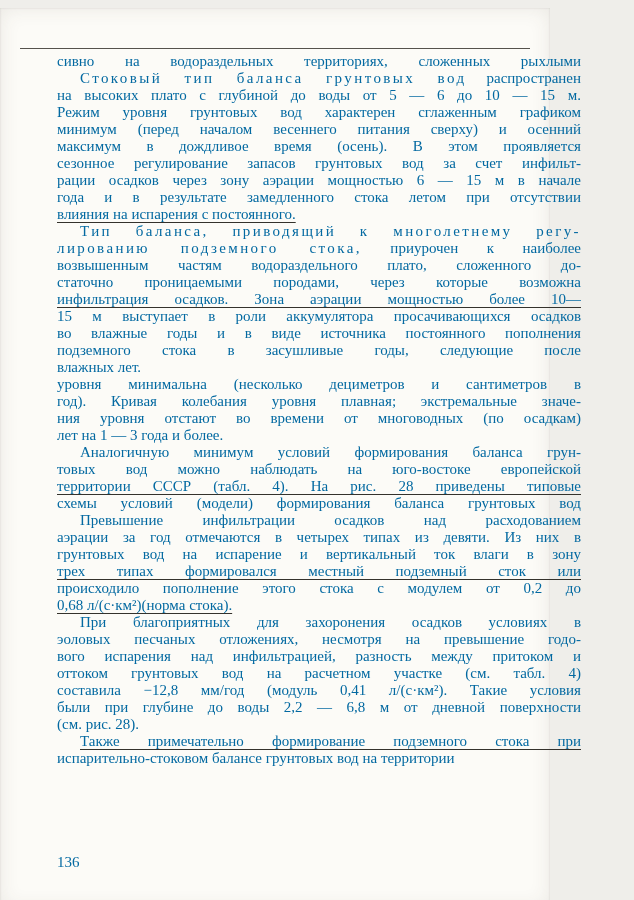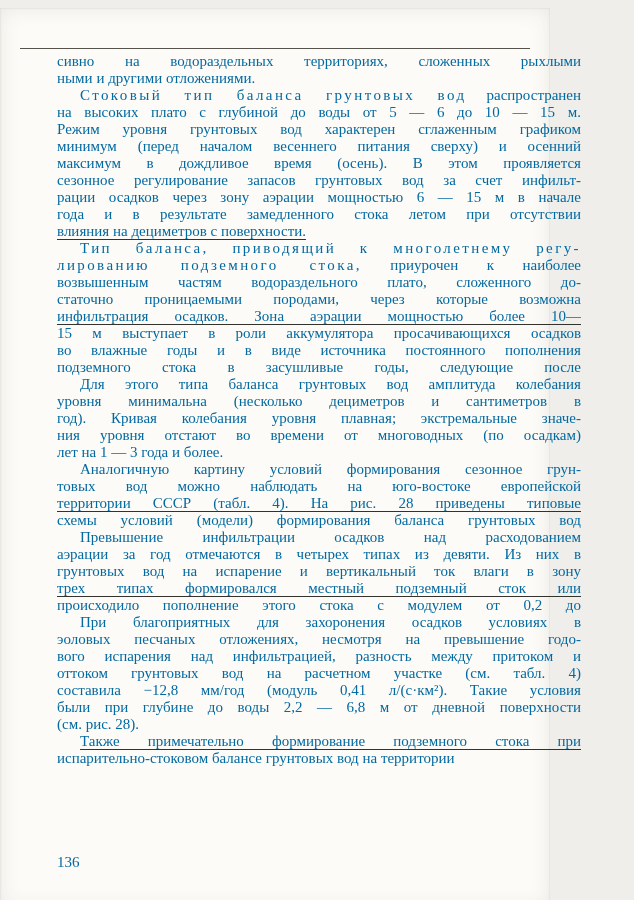--- a/index.html
+++ b/index.html
@@ -73,62 +73,62 @@
 </style>
 </head>
 <body>
 
 <div class="page">
   <div class="top-rule"></div>
 
   <div class="text-block">
     <div class="paragraph">
         <div class="line">сивно на водораздельных территориях, сложенных рыхлыми</div>
-        <div class="line last">ными и другими отложениями.</div>
       </div>
     <div class="paragraph">
         <div class="line indent"><span class="spaced">Стоковый тип баланса грунтовых вод</span> распространен</div>
         <div class="line">на высоких плато с глубиной до воды от 5 — 6 до 10 — 15 м.</div>
         <div class="line">Режим уровня грунтовых вод характерен сглаженным графиком</div>
         <div class="line">минимум (перед началом весеннего питания сверху) и осенний</div>
         <div class="line">максимум в дождливое время (осень). В этом проявляется</div>
         <div class="line">сезонное регулирование запасов грунтовых вод за счет инфильт-</div>
         <div class="line">рации осадков через зону аэрации мощностью 6 — 15 м в начале</div>
         <div class="line">года и в результате замедленного стока летом при отсутствии</div>
-        <div class="line last marked">влияния на дециметров с поверхности.</div>
+        <div class="line last marked">влияния на испарения с постоянного.</div>
       </div>
     <div class="paragraph">
         <div class="line indent"><span class="spaced">Тип баланса, приводящий к многолетнему регу-</span></div>
         <div class="line"><span class="spaced">лированию подземного стока,</span> приурочен к наиболее</div>
         <div class="line">возвышенным частям водораздельного плато, сложенного до-</div>
         <div class="line">статочно проницаемыми породами, через которые возможна</div>
         <div class="line marked">инфильтрация осадков. Зона аэрации мощностью более 10—</div>
         <div class="line">15 м выступает в роли аккумулятора просачивающихся осадков</div>
         <div class="line">во влажные годы и в виде источника постоянного пополнения</div>
         <div class="line">подземного стока в засушливые годы, следующие после</div>
+        <div class="line last">влажных лет.</div>
       </div>
     <div class="paragraph">
-        <div class="line indent">Для этого типа баланса грунтовых вод амплитуда колебания</div>
         <div class="line">уровня минимальна (несколько дециметров и сантиметров в</div>
         <div class="line">год). Кривая колебания уровня плавная; экстремальные значе-</div>
         <div class="line">ния уровня отстают во времени от многоводных (по осадкам)</div>
         <div class="line last">лет на 1 — 3 года и более.</div>
       </div>
     <div class="paragraph">
-        <div class="line indent">Аналогичную картину условий формирования сезонное грун-</div>
+        <div class="line indent">Аналогичную минимум условий формирования баланса грун-</div>
         <div class="line">товых вод можно наблюдать на юго-востоке европейской</div>
         <div class="line marked">территории СССР (табл. 4). На рис. 28 приведены типовые</div>
         <div class="line">схемы условий (модели) формирования баланса грунтовых вод</div>
       </div>
     <div class="paragraph">
         <div class="line indent">Превышение инфильтрации осадков над расходованием</div>
         <div class="line">аэрации за год отмечаются в четырех типах из девяти. Из них в</div>
         <div class="line">грунтовых вод на испарение и вертикальный ток влаги в зону</div>
         <div class="line marked">трех типах формировался местный подземный сток или</div>
         <div class="line">происходило пополнение этого стока с модулем от 0,2 до</div>
+        <div class="line last marked">0,68 л/(с·км²)(норма стока).</div>
       </div>
     <div class="paragraph">
         <div class="line indent">При благоприятных для захоронения осадков условиях в</div>
         <div class="line">эоловых песчаных отложениях, несмотря на превышение годо-</div>
         <div class="line">вого испарения над инфильтрацией, разность между притоком и</div>
         <div class="line">оттоком грунтовых вод на расчетном участке (см. табл. 4)</div>
         <div class="line">составила −12,8 мм/год (модуль 0,41 л/(с·км²). Такие условия</div>
         <div class="line">были при глубине до воды 2,2 — 6,8 м от дневной поверхности</div>
         <div class="line last">(см. рис. 28).</div>
       </div>

